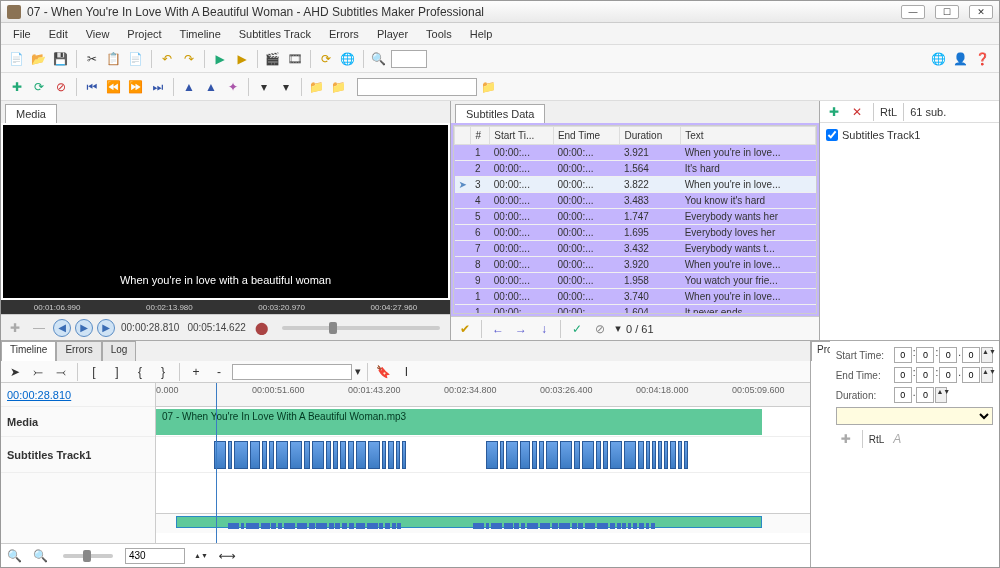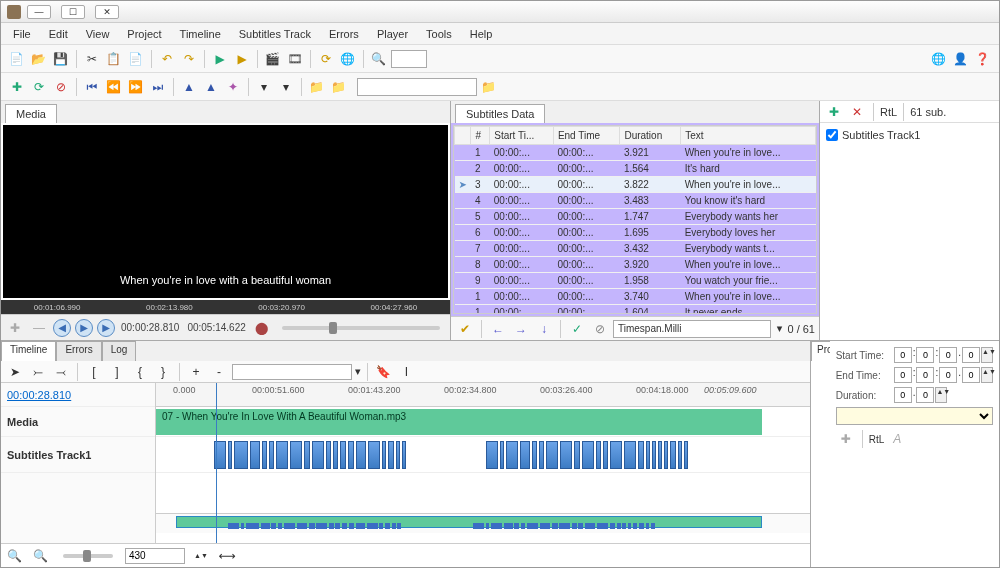--- a/index.html
+++ b/index.html
@@ -85,20 +85,21 @@
 .prop-text { width:100%; height:18px; border:1px solid #aaa; background:#fffce0; }
 .props-toolbar { display:flex; gap:3px; margin-top:4px; align-items:center; }
 .status-bar { height:18px; background:#f0f0f0; border-top:1px solid #ccc; display:flex; align-items:center; padding:0 6px; font-size:10px; color:#2a7a2a; }
 </style>
 </head>
 <body>
 
 <div class="window">
   <div class="titlebar">
     <div class="titlebar-icon"></div>
+    <div class="titlebar-text">07 - When You're In Love With A Beautiful Woman - AHD Subtitles Maker Professional</div>
     <div class="win-btns">
       <div class="win-btn">—</div>
       <div class="win-btn">☐</div>
       <div class="win-btn">✕</div>
     </div>
   </div>
 
   <div class="menubar" id="menubar">
       <div class="menu-item">File</div>
       <div class="menu-item">Edit</div>
@@ -304,21 +305,20 @@
         </div>
         <div class="data-toolbar">
           <div class="tbtn" style="color:#c90">✔</div>
           <div class="sep"></div>
           <div class="tbtn" style="color:#55c">←</div>
           <div class="tbtn" style="color:#55c">→</div>
           <div class="tbtn" style="color:#55c">↓</div>
           <div class="sep"></div>
           <div class="tbtn" style="color:#2a7">✓</div>
           <div class="tbtn" style="color:#888">⊘</div>
-          <div class="combo">Timespan.Milli</div>
           <div style="width:10px;text-align:center">▾</div>
           <div>0 / 61</div>
         </div>
       </div>
 
       <div class="tracks-panel">
         <div class="tracks-toolbar">
           <div class="tbtn" style="color:#2a7">✚</div>
           <div class="tbtn" style="color:#c33">✕</div>
           <div class="sep"></div>
@@ -359,27 +359,27 @@
         </div>
         <div class="tl-body">
           <div class="tl-labels">
             <div class="tl-label-row time">00:00:28.810</div>
             <div class="tl-label-row">Media</div>
             <div class="tl-label-row" style="height:36px">Subtitles Track1</div>
           </div>
           <div class="tl-tracks">
             <div class="playhead"></div>
             <div class="tl-ruler" id="tl-ruler">
-                <div class="tl-ruler-mark" style="left: 17px;">0.000</div>
+                <div class="tl-ruler-mark" style="left: 0px;">0.000</div>
                 <div class="tl-ruler-mark" style="left: 96px;">00:00:51.600</div>
                 <div class="tl-ruler-mark" style="left: 192px;">00:01:43.200</div>
                 <div class="tl-ruler-mark" style="left: 288px;">00:02:34.800</div>
                 <div class="tl-ruler-mark" style="left: 384px;">00:03:26.400</div>
                 <div class="tl-ruler-mark" style="left: 480px;">00:04:18.000</div>
-                <div class="tl-ruler-mark" style="left: 548px; font-style: italic;">00:05:09.600</div>
+                <div class="tl-ruler-mark" style="left: 576px;">00:05:09.600</div>
               </div>
             <div class="tl-media-row">
                 <div class="media-clip">07 - When You're In Love With A Beautiful Woman.mp3</div>
               </div>
             <div class="tl-sub-row" id="sub-row">
                 <div class="sub-block" style="left: 58px; width: 12px;"></div>
                 <div class="sub-block" style="left: 72px; width: 4px;"></div>
                 <div class="sub-block" style="left: 78px; width: 14px;"></div>
                 <div class="sub-block" style="left: 94px; width: 10px;"></div>
                 <div class="sub-block" style="left: 106px; width: 5px;"></div>

